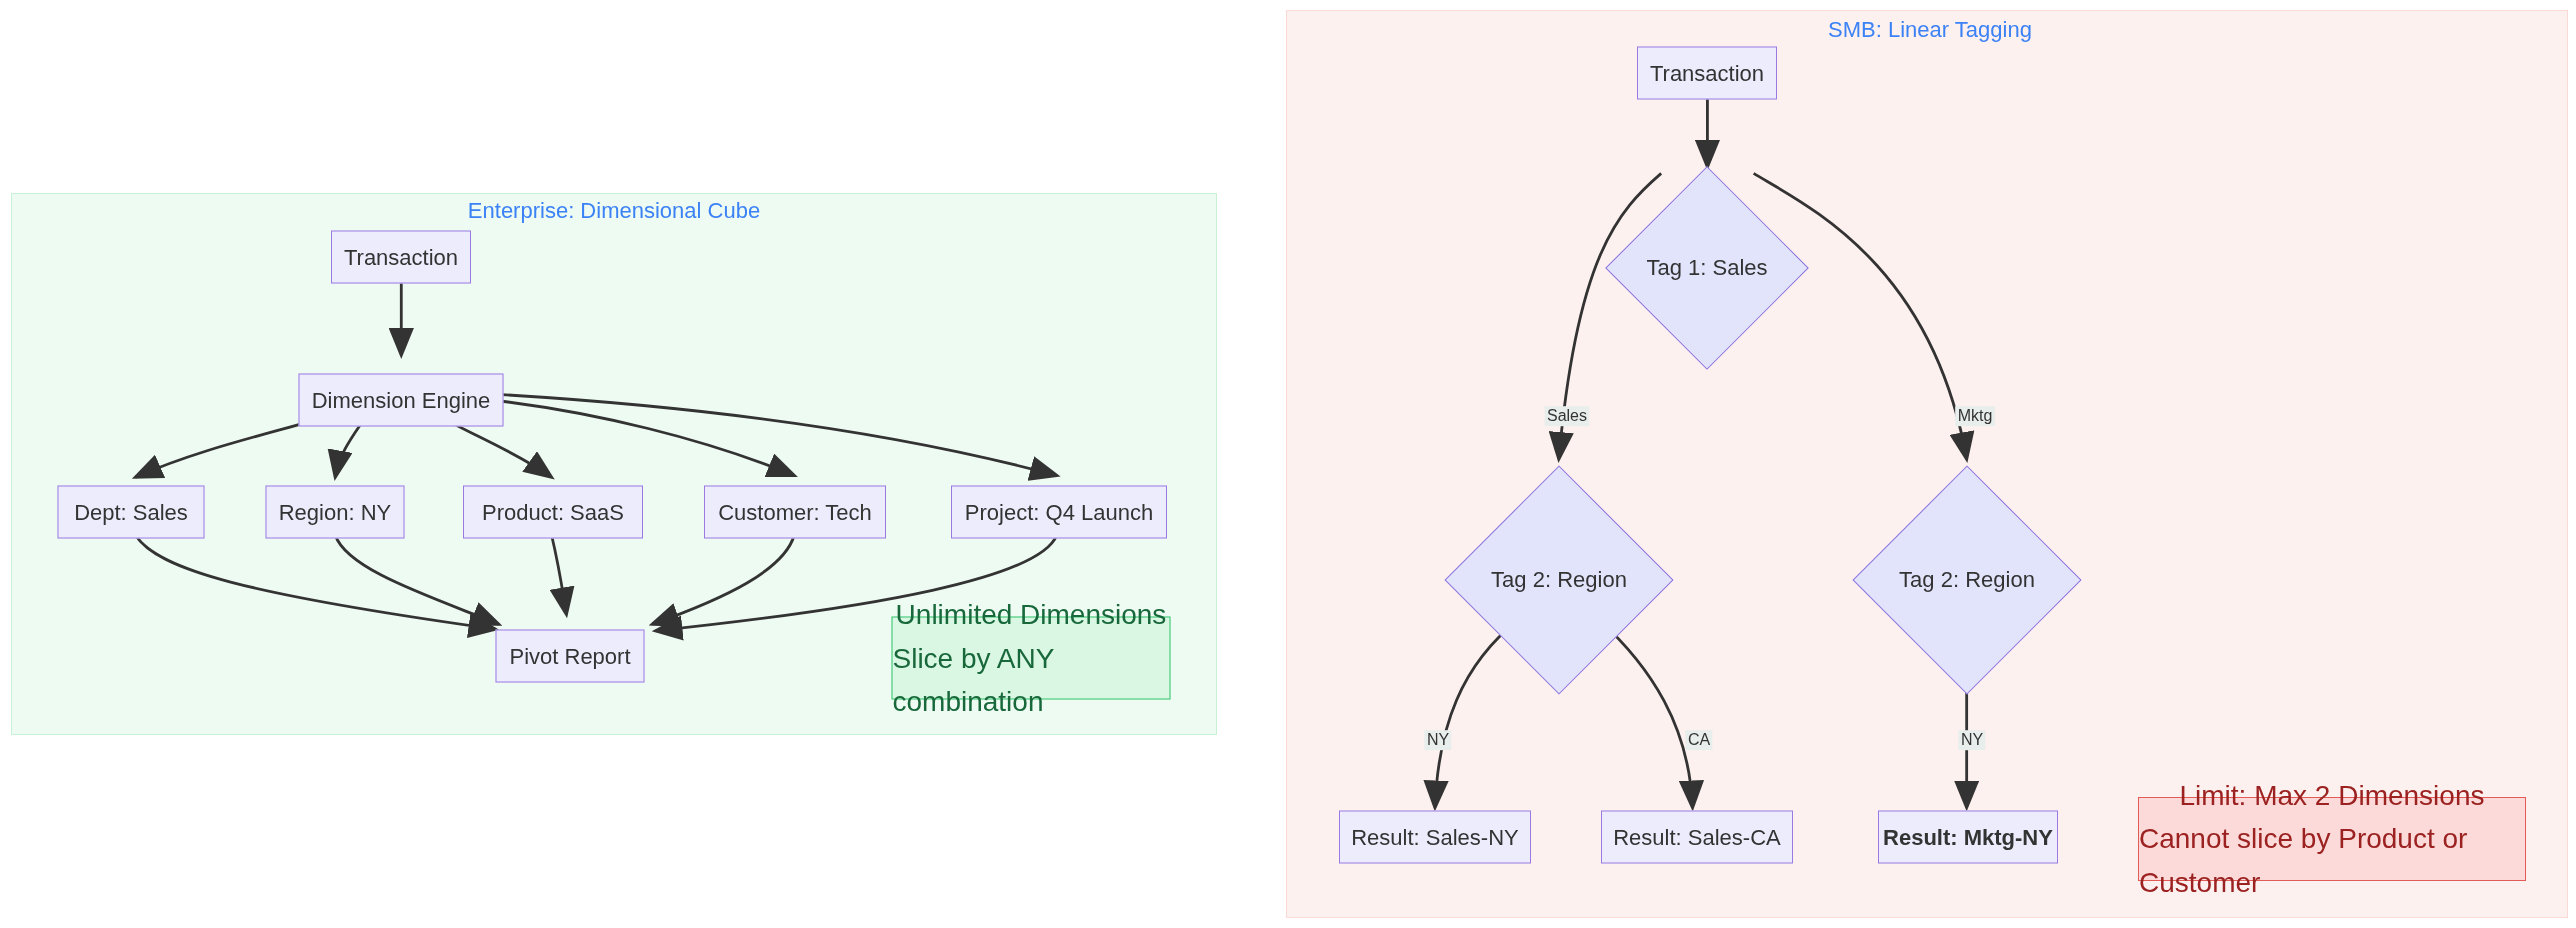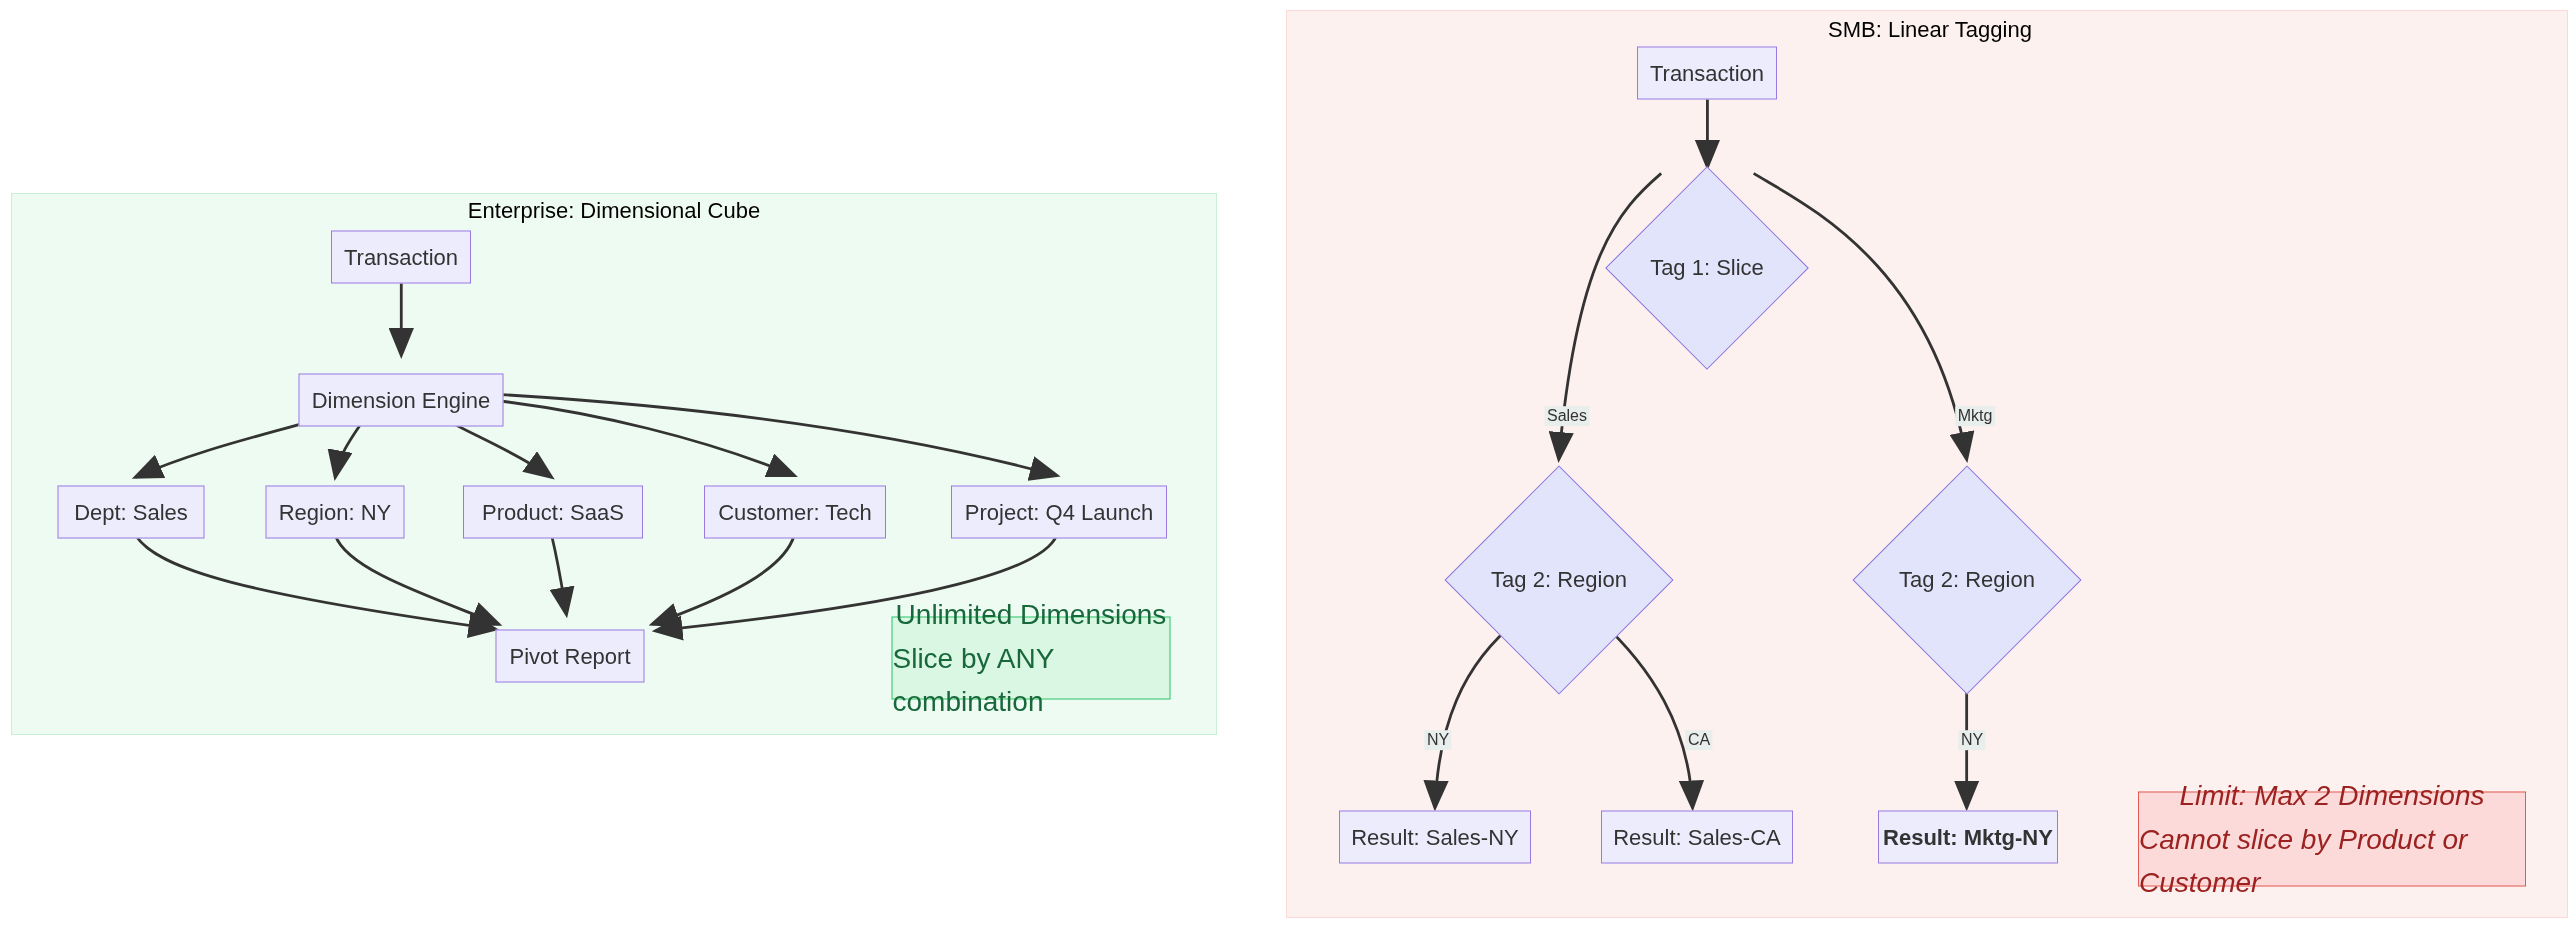--- a/index.html
+++ b/index.html
@@ -5,21 +5,21 @@
   html,body{margin:0;padding:0;background:#ffffff;}
   body{width:2576px;height:928px;overflow:hidden;
        font-family:"Liberation Sans","DejaVu Sans",sans-serif;}
   #canvas{position:relative;width:2576px;height:928px;}
   svg#wires{position:absolute;left:0;top:0;width:2576px;height:928px;pointer-events:none;}
 
   .panel{position:absolute;box-sizing:border-box;}
   .panel.green{background:#eefbf2;border:1.7px solid #c8f0d5;}
   .panel.pink{background:#fdf1ef;border:1.7px solid #fbd9d6;}
 
-  .panel-title{position:absolute;font-size:22px;color:#000000;white-space:nowrap;
+  .panel-title{position:absolute;font-size:22px;color:#3b82f6;white-space:nowrap;
                transform:translateX(-50%);}
 
   .node{position:absolute;box-sizing:border-box;background:#ececfd;
         border:1.7px solid #9a7ae0;display:flex;align-items:center;justify-content:center;
         font-size:22px;color:#333333;white-space:nowrap;transform:translate(-50%,-50%);}
 
   .diamond-wrap{position:absolute;transform:translate(-50%,-50%);}
   .diamond-shape{position:absolute;left:0;top:0;width:100%;height:100%;
                  background:#e2e4fb;border:1.7px solid #8b6fdc;box-sizing:border-box;
                  transform:rotate(45deg);}
@@ -98,21 +98,21 @@
 
   <div class="note green-note" style="left:1031px;top:658px;width:279px;height:83px;">
     <span>Unlimited Dimensions</span>
     <span>Slice by ANY combination</span>
   </div>
 
   <div class="node" style="left:1707px;top:73px;width:140px;height:53px;">Transaction</div>
 
   <div class="diamond-wrap" style="left:1707px;top:268px;width:144px;height:144px;">
     <div class="diamond-shape"></div>
-    <div class="diamond-label">Tag 1: Slice</div>
+    <div class="diamond-label">Tag 1: Sales</div>
   </div>
 
   <div class="diamond-wrap" style="left:1559px;top:580px;width:162px;height:162px;">
     <div class="diamond-shape"></div>
     <div class="diamond-label">Tag 2: Region</div>
   </div>
 
   <div class="diamond-wrap" style="left:1967px;top:580px;width:162px;height:162px;">
     <div class="diamond-shape"></div>
     <div class="diamond-label">Tag 2: Region</div>
@@ -123,19 +123,19 @@
   <div class="node" style="left:1697px;top:837px;width:192px;height:53px;">Result: Sales-CA</div>
 
   <div class="node" style="left:1968px;top:837px;width:180px;height:53px;font-weight:bold;">Result: Mktg-NY</div>
 
   <div class="edge-label" style="left:1567px;top:416px;">Sales</div>
   <div class="edge-label" style="left:1975px;top:416px;">Mktg</div>
   <div class="edge-label" style="left:1438px;top:740px;">NY</div>
   <div class="edge-label" style="left:1699px;top:740px;">CA</div>
   <div class="edge-label" style="left:1972px;top:740px;">NY</div>
 
-  <div class="note red-note" style="left:2332px;top:839px;width:388px;height:95px;font-style:italic;">
+  <div class="note red-note" style="left:2332px;top:839px;width:388px;height:84px;">
     <span>Limit: Max 2 Dimensions</span>
     <span>Cannot slice by Product or Customer</span>
   </div>
 
 </div>
 
 
 </body></html>

